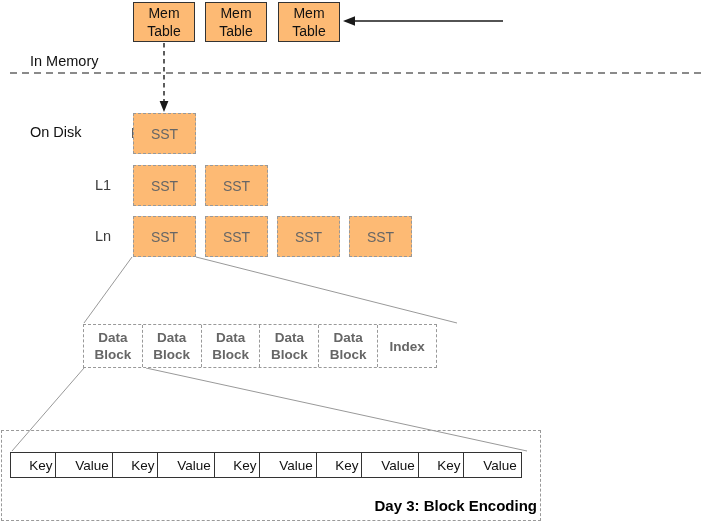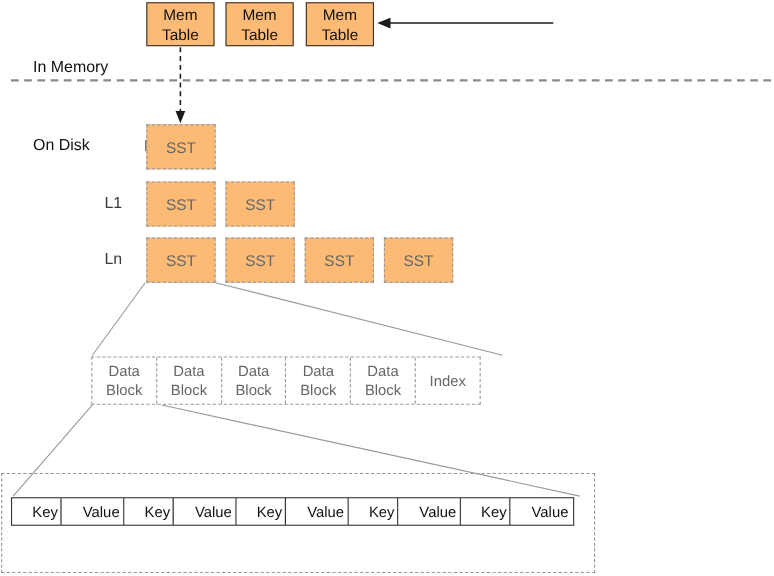--- a/index.html
+++ b/index.html
@@ -49,21 +49,21 @@
     font-size:14.5px;color:#3c3c3c;line-height:16px;
   }
   .region-label{
     position:absolute;left:30px;
     font-size:14.5px;color:var(--text);line-height:17px;
   }
   .datarow{
     position:absolute;left:83px;top:324px;width:354px;height:44px;
     display:flex;
     border:1.8px dashed var(--dashed-border);
-    box-sizing:border-box;background:#fff;
+    box-sizing:border-box;background:#fff;font-weight:bold;
   }
   .datacell{
     flex:1 1 0;
     display:flex;align-items:center;justify-content:center;text-align:center;
     color:var(--muted-text);font-size:13.5px;line-height:17px;
     border-left:1.8px dashed var(--dashed-border);
     padding:0 4px;
   }
   .datacell:first-child{border-left:none;}
   .bigdashed{
@@ -203,14 +203,15 @@
         <span>Value</span>
       </div>
     <div class="kvcell kv-key">
         <span>Key</span>
       </div>
     <div class="kvcell kv-value">
         <span>Value</span>
       </div>
   </div>
 
+  <div class="caption">Day 3: Block Encoding</div>
 
 </div>
 
 </body></html>

